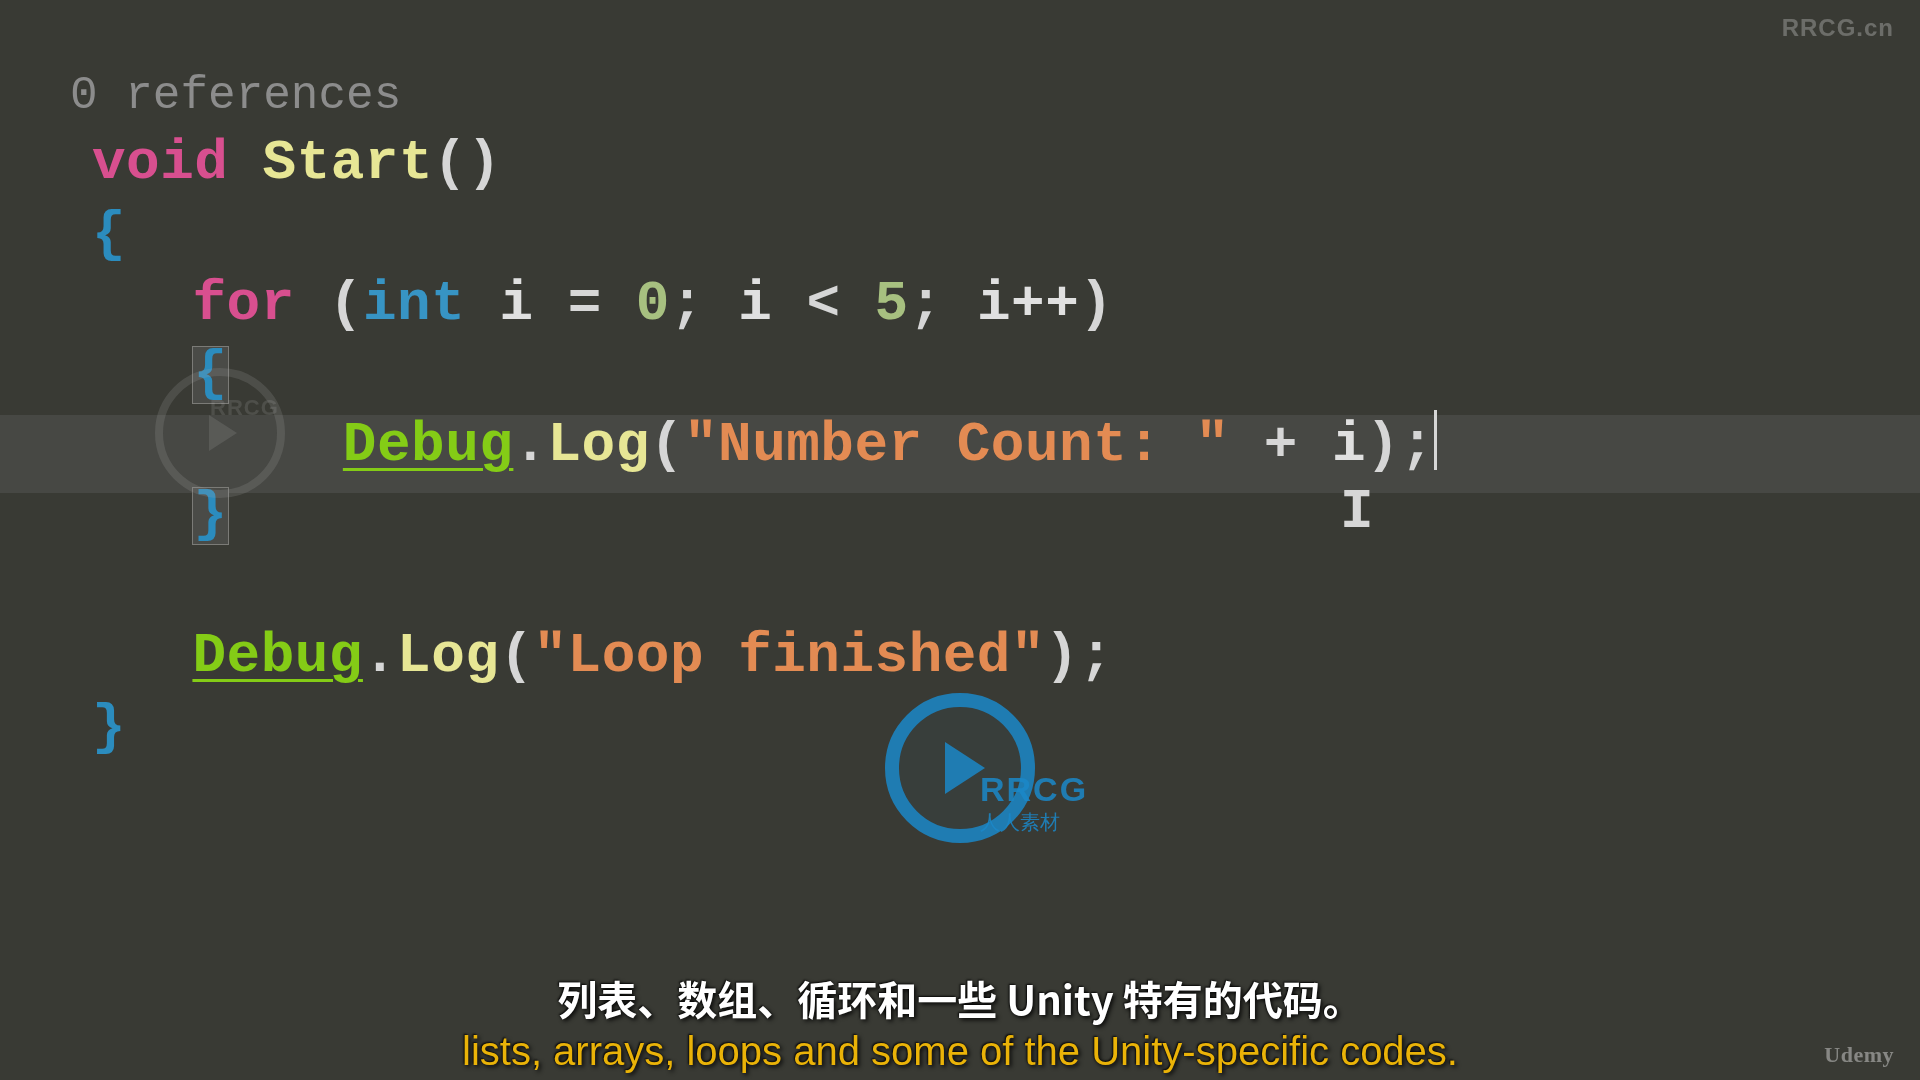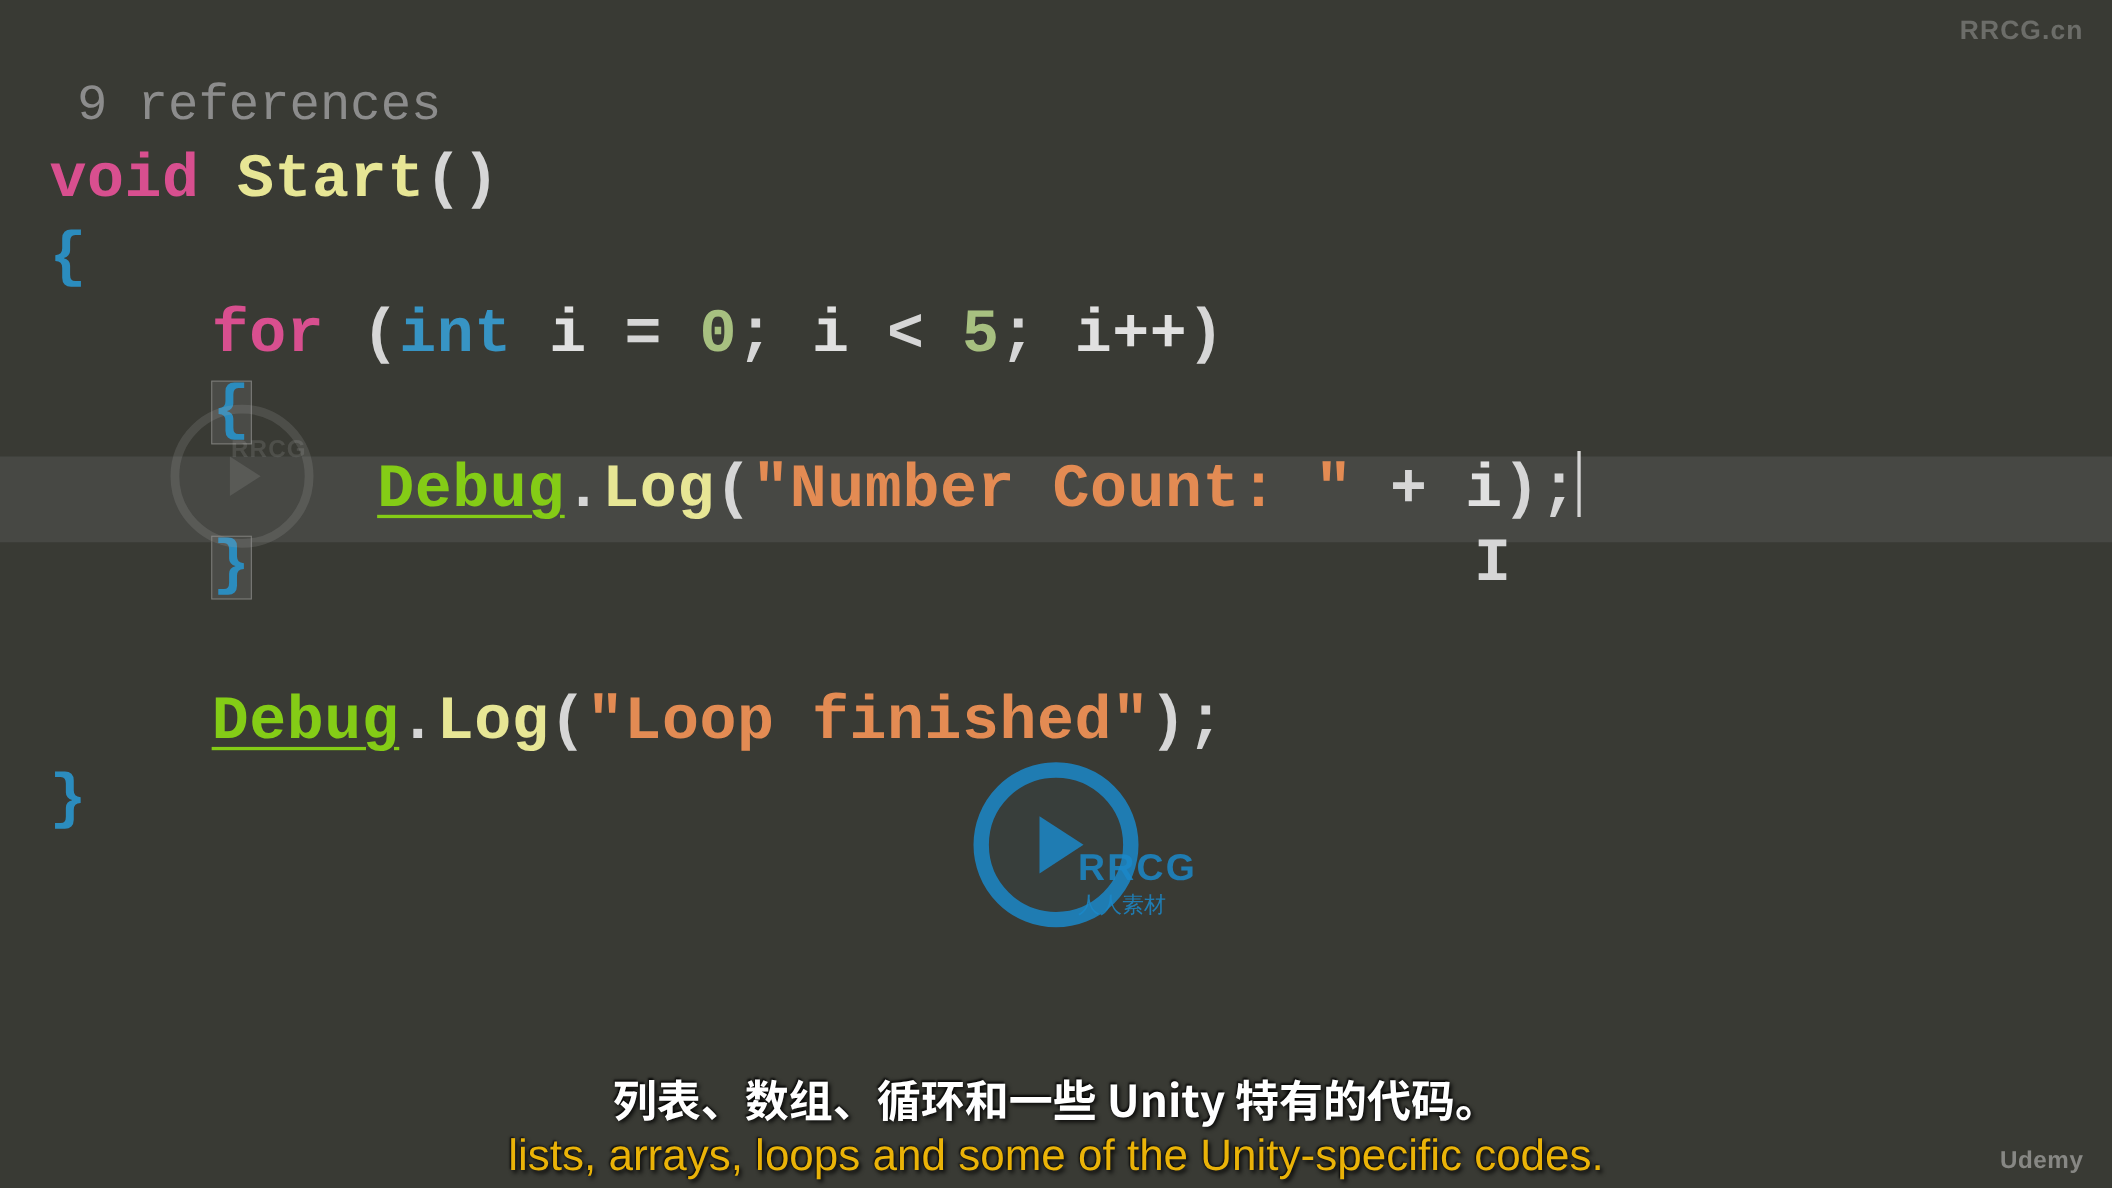--- a/index.html
+++ b/index.html
@@ -27,21 +27,21 @@
 
   .codelens {
     color: #8c8c8c;
     font-size: 46px;
     font-weight: 400;
     padding-left: 70px;
     margin-bottom: 6px;
     letter-spacing: 0px;
   }
 
-  .indent0 { padding-left: 45px; }
+  .indent0 { padding-left: 92px; }
   .indent1 { padding-left: 56px; }
   .indent2 { padding-left: 70px; }
 
   
   .current-line-bg {
     position: absolute;
     left: 0; right: 0;
     top: 415px;
     height: 78px;
     background: #474844;
@@ -196,37 +196,37 @@
     font-family: Arial, sans-serif;
     font-size: 24px;
     font-weight: 700;
     letter-spacing: 1px;
     z-index: 10;
   }
   .corner-br {
     position: absolute;
     bottom: 12px; right: 26px;
     color: rgba(230,230,230,0.45);
-    font-family: Liberation Sans, sans-serif;
+    font-family: Liberation Serif, serif;
     font-size: 22px;
     font-weight: 700;
     letter-spacing: 0.5px;
     z-index: 10;
   }
 
   .gap { height: 70px; }
 </style>
 </head>
 <body>
 
 <div class="current-line-bg"></div>
 
 <div class="editor">
 
-  <div class="codelens">9 references</div>
+  <div class="codelens">0 references</div>
 
   <div class="line indent0"><span class="kw-magenta">void</span> <span class="fn-yellow">Start</span><span class="paren">(</span><span class="paren">)</span></div>
 
   <div class="line indent0"><span class="brace">{</span></div>
 
   <div class="line indent1">    <span class="kw-magenta">for</span> <span class="paren">(</span><span class="kw-int">int</span> <span class="ident">i</span> <span class="op">=</span> <span class="num">0</span><span class="semi">;</span> <span class="ident">i</span> <span class="op">&lt;</span> <span class="num">5</span><span class="semi">;</span> <span class="ident">i++</span><span class="paren">)</span></div>
 
   <div class="line indent1">    <span class="match-box"><span class="brace">{</span></span></div>
 
   <div class="line indent2">        <span class="cls-green">Debug</span><span class="dot">.</span><span class="meth">Log</span><span class="paren">(</span><span class="str">"Number Count: "</span> <span class="op">+</span> <span class="ident">i</span><span class="paren">)</span><span class="semi">;</span><span class="caret"></span></div>

